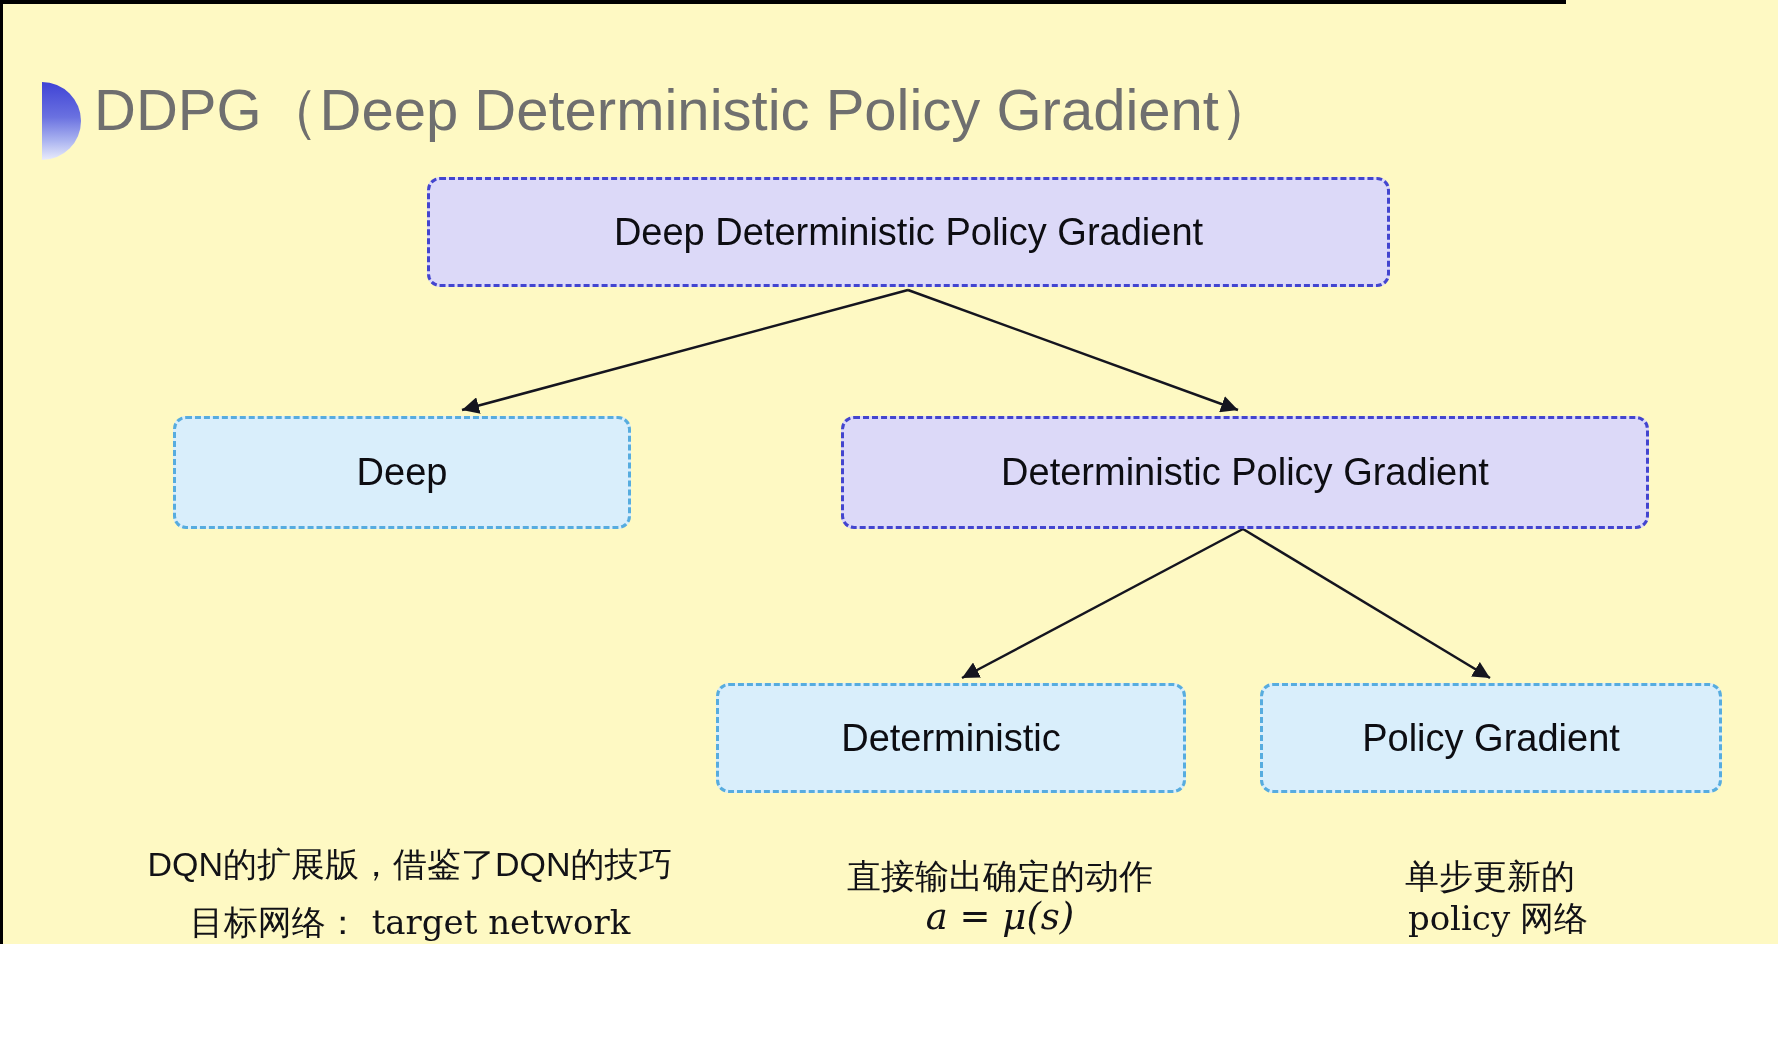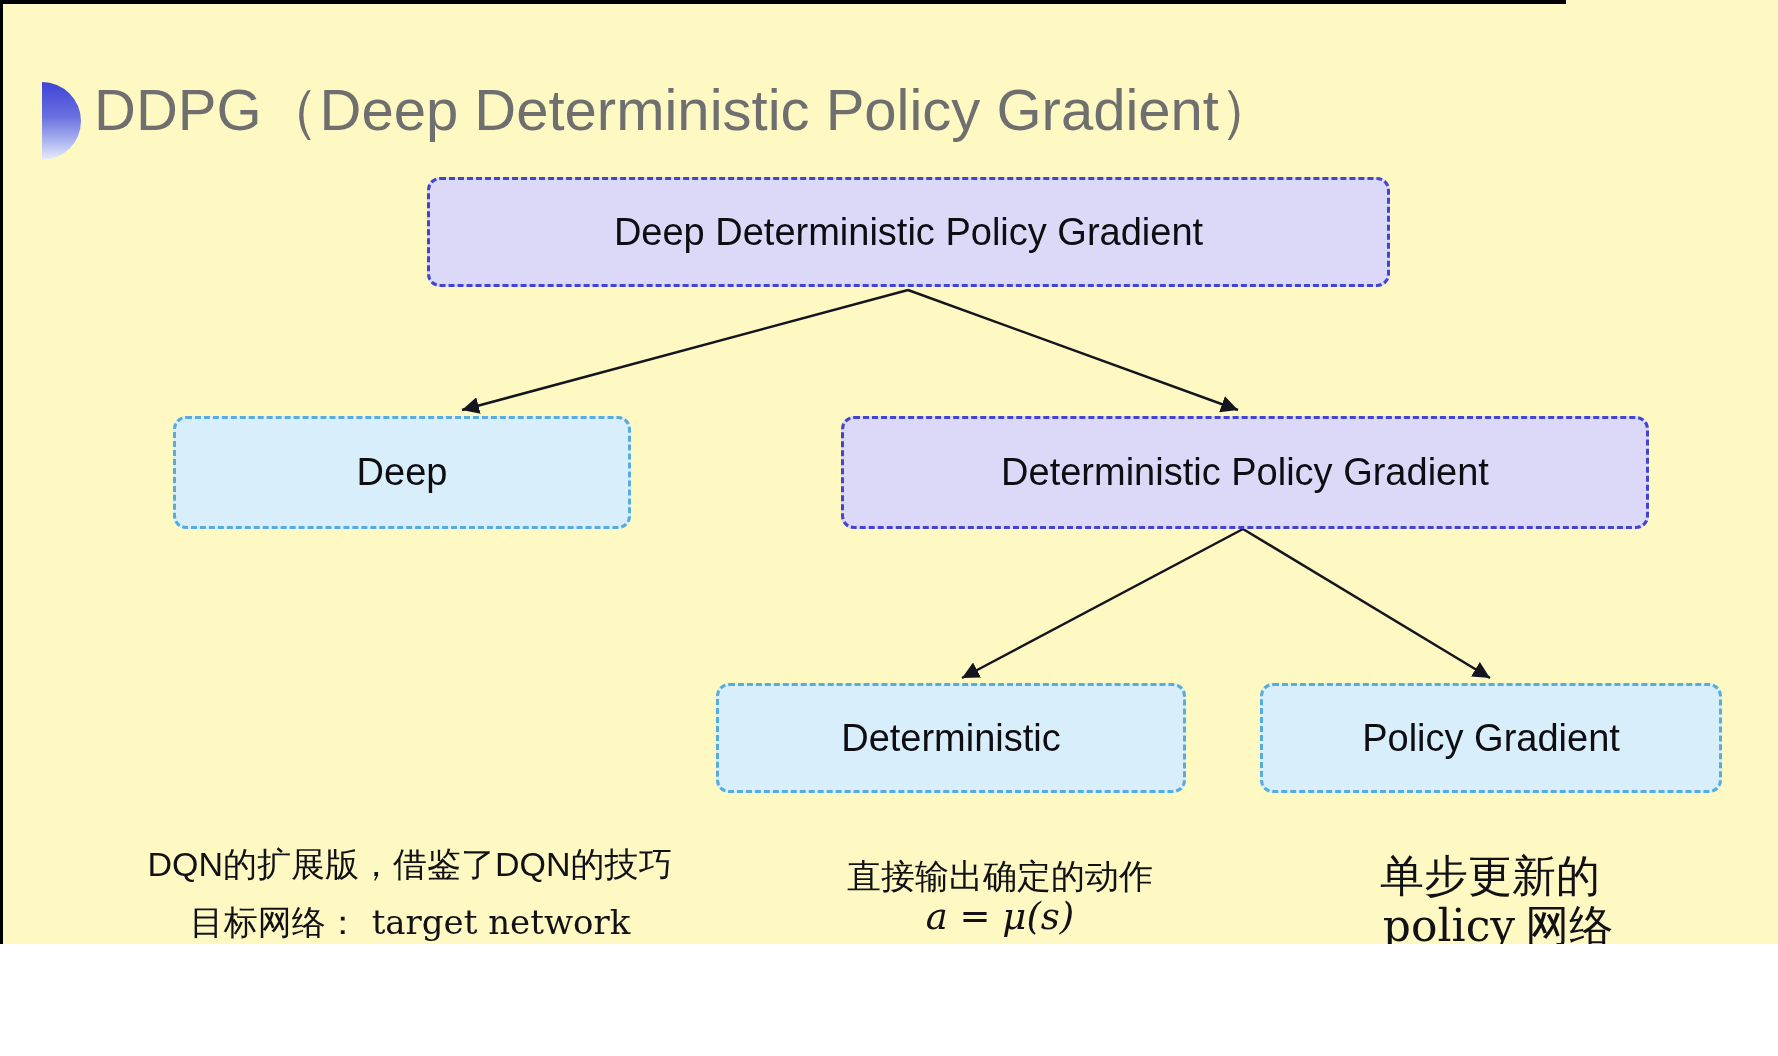--- a/index.html
+++ b/index.html
@@ -43,21 +43,21 @@
   #node-pg{left:1260px;top:683px;width:462px;height:110px;}
   
   #arrows{position:absolute;left:0;top:0;width:1778px;height:1056px;pointer-events:none;}
   
   .note{
     position:absolute;display:flex;flex-direction:column;align-items:center;
     color:#121216;font-weight:500;text-align:center;
   }
   #note-deep{left:110px;top:833px;width:600px;gap:20px;font-size:34px;line-height:38px;margin-top:12px;}
   #note-det{left:815px;top:857px;width:370px;gap:2px;font-size:34px;line-height:38px;}
-  #note-pg{left:1330px;top:857px;width:320px;gap:12px;font-size:44px;line-height:38px;}
+  #note-pg{left:1330px;top:857px;width:320px;gap:4px;font-size:34px;line-height:38px;}
   .en-italic{
     font-family:"DejaVu Serif",serif;font-weight:500;
     margin-left:12px;
   }
   .formula{
     font-family:"DejaVu Serif",serif;font-style:italic;
     font-size:37px;line-height:40px;font-weight:500;text-align:center;
   }
   .mixed .en-italic{margin-left:16px;margin-right:10px;}
 </style>

